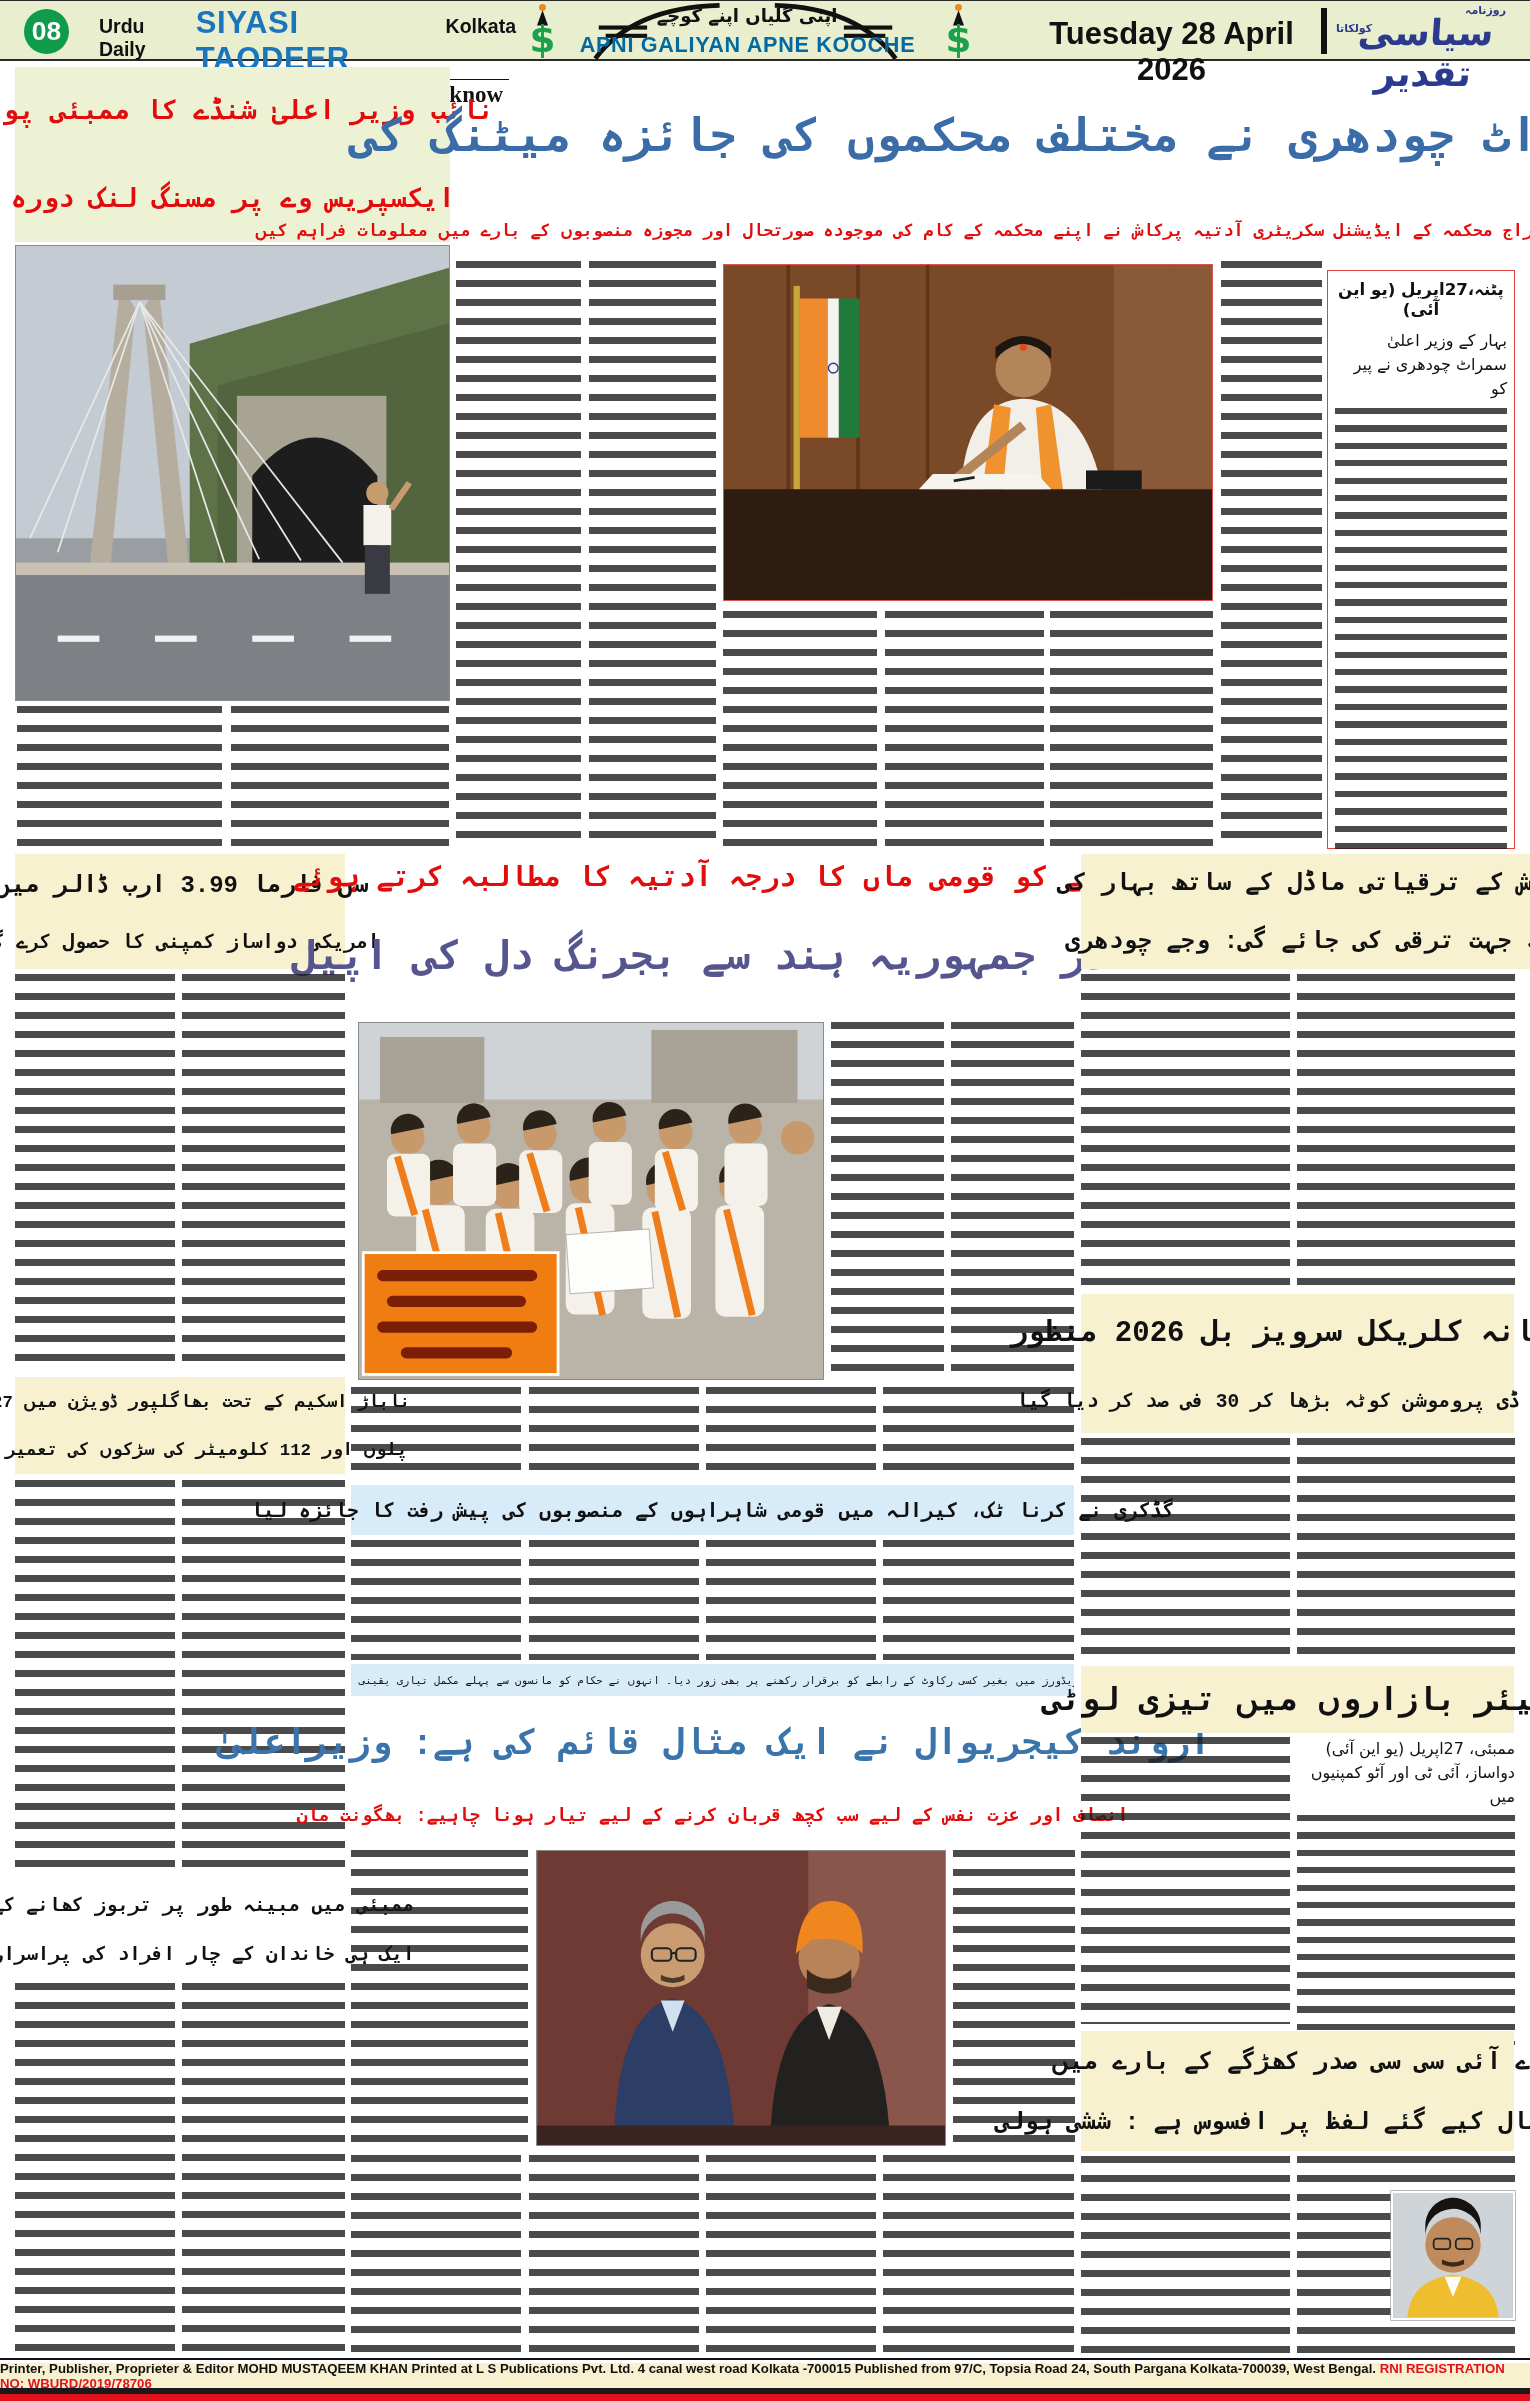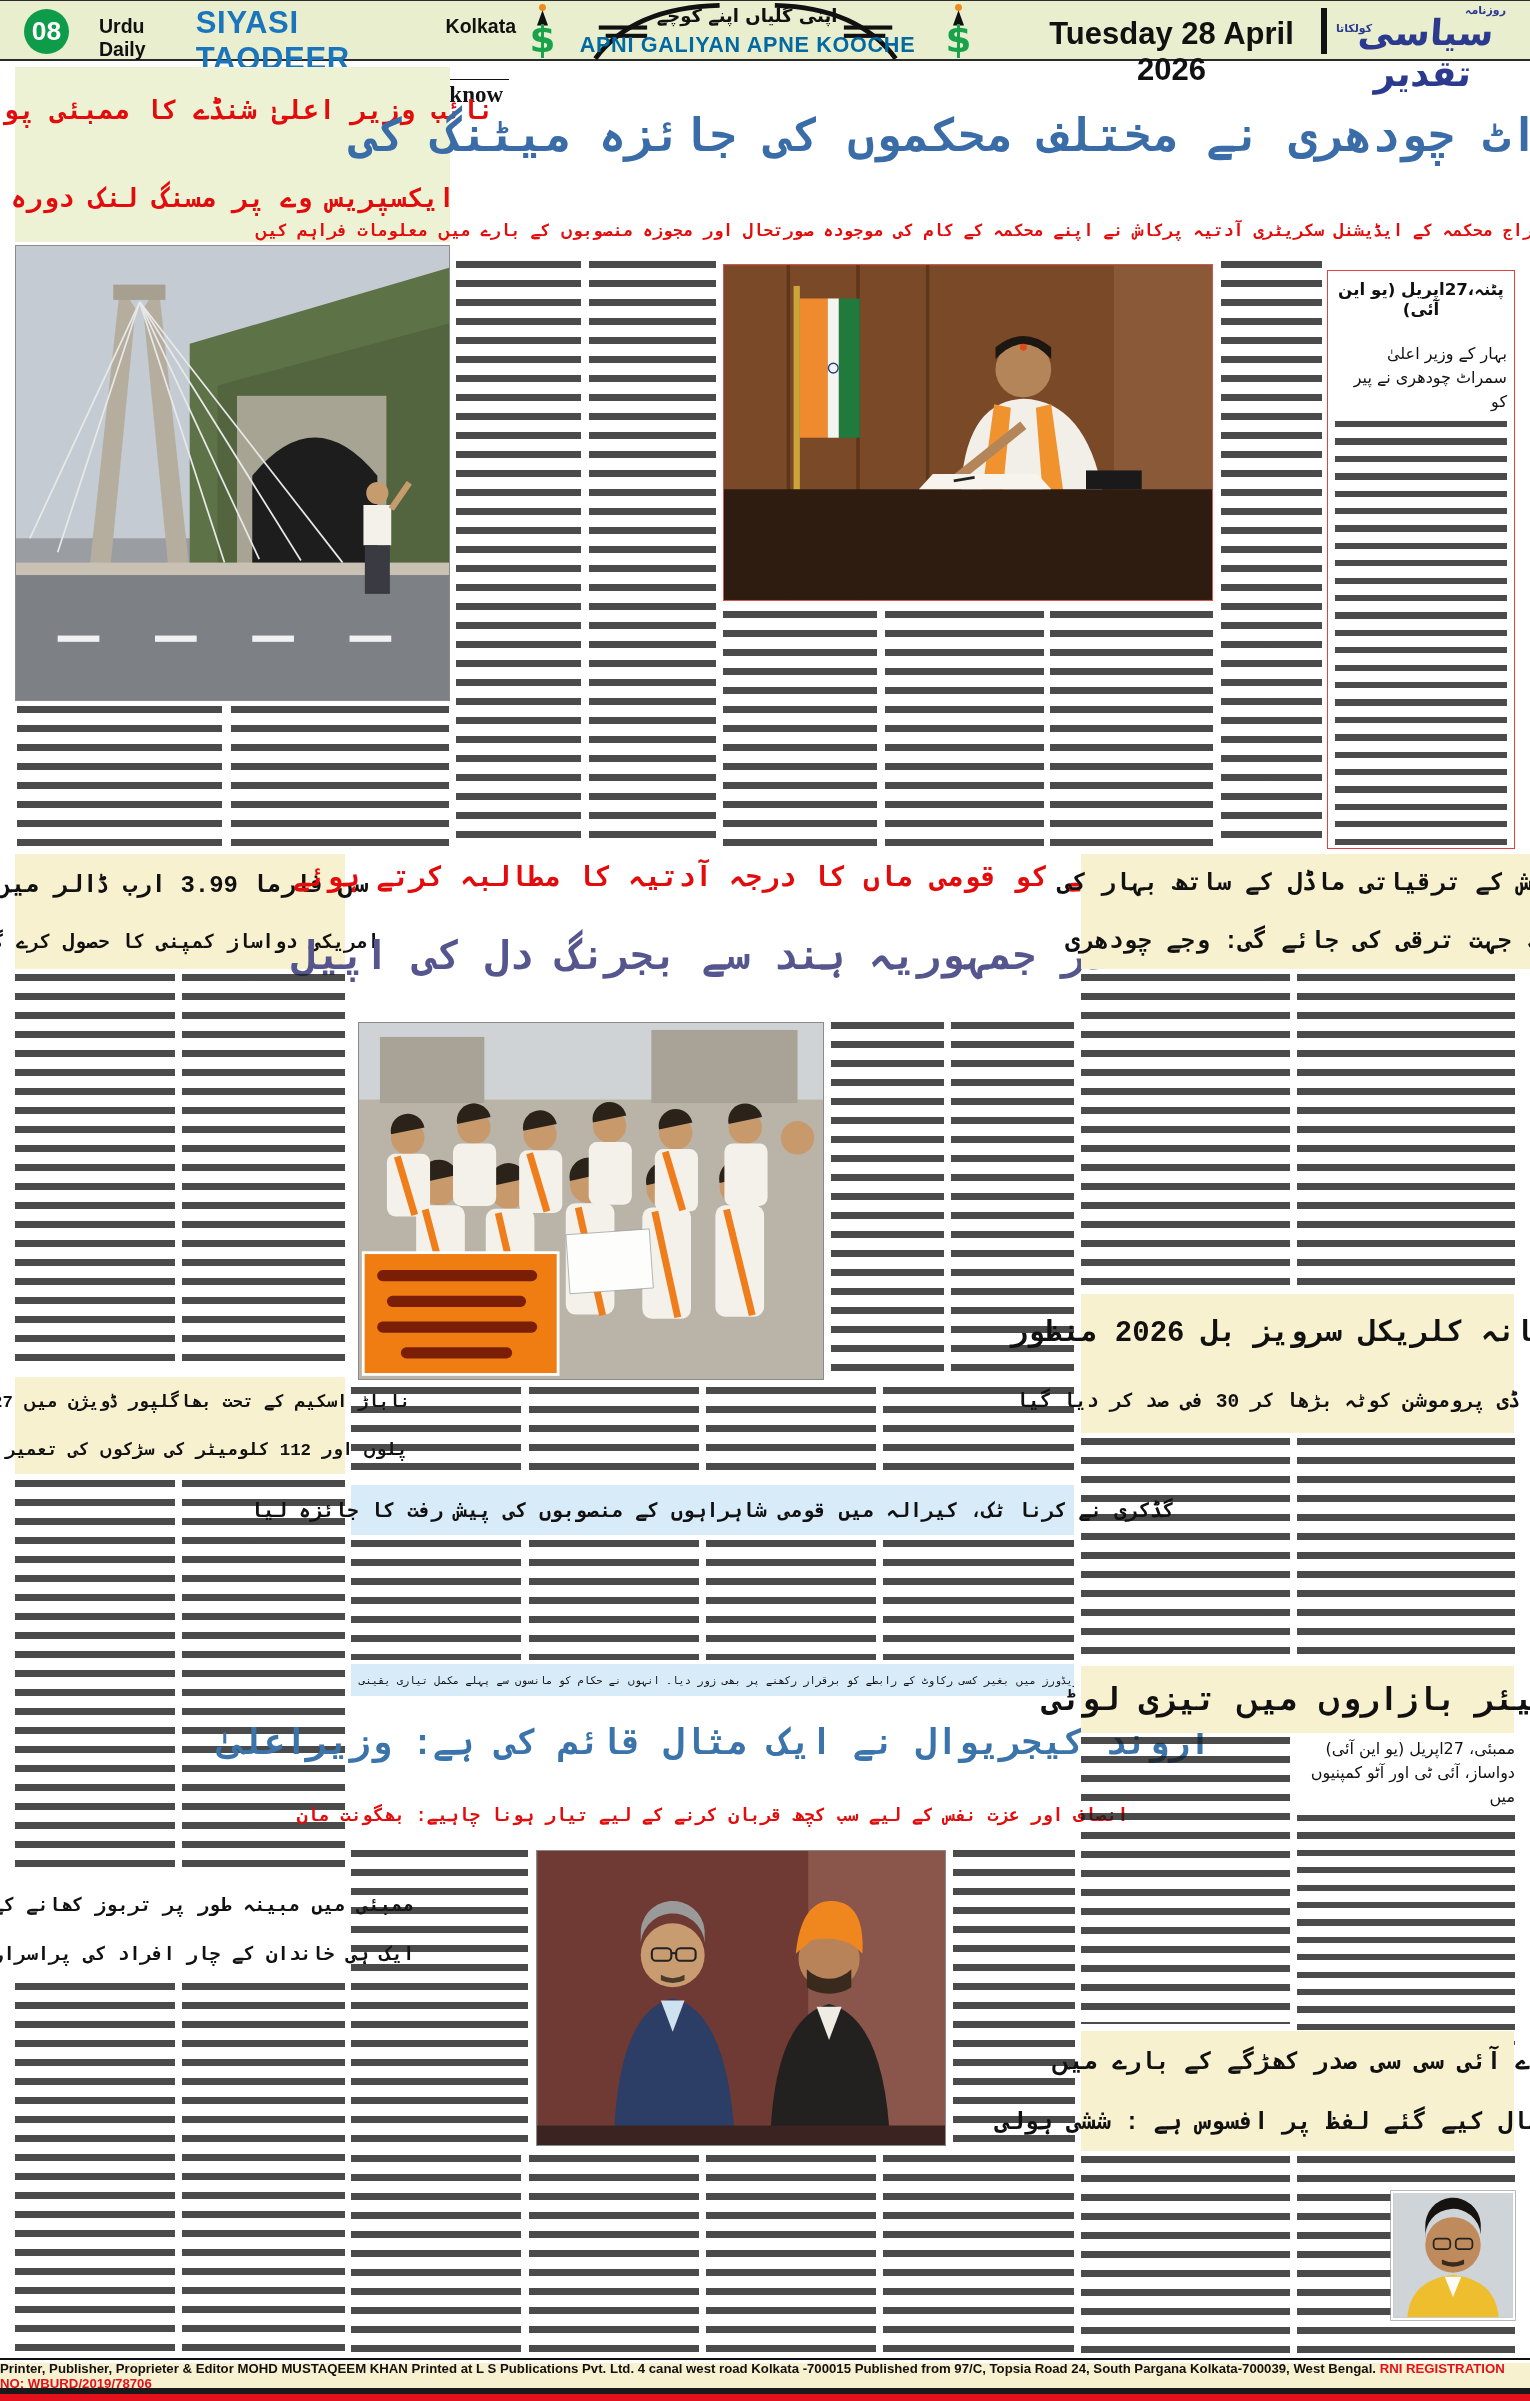--- a/index.html
+++ b/index.html
@@ -176,21 +176,21 @@
       <line x1="330" y1="310" x2="360" y2="305" stroke="#222" stroke-width="4"></line>
       <rect x="520" y="295" width="80" height="27" fill="#1a1a1a"></rect>
     </svg>
   </div>
   <div class="ft" style="left:723px;top:611px;width:154px;height:238px"></div>
   <div class="ft" style="left:885px;top:611px;width:159px;height:238px"></div>
   <div class="ft" style="left:1050px;top:611px;width:163px;height:238px"></div>
 
   <div class="abs" style="left:1327px;top:270px;width:188px;height:579px;border:1.4px solid #e04040;padding:8.3px 7px">
     <div class="dateline">پٹنہ،27اپریل (یو این آئی)</div>
-    <div class="lede" style="margin-top:23px">بہار کے وزیر اعلیٰ سمراٹ چودھری نے پیر کو</div>
+    <div class="lede" style="margin-top:10px">بہار کے وزیر اعلیٰ سمراٹ چودھری نے پیر کو</div>
     <div class="ftr" style="width:100%;height:480px;margin-top:7px"></div>
   </div>
 
   <div class="abs cream flexcol" style="left:15.3px;top:854px;width:330px;height:115px">
     <div class="hl h-black" style="font-size:24px">سن فارما 3.99 ارب ڈالر میں</div>
     <div class="hl h-black" style="font-size:19.5px">امریکی دواساز کمپنی کا حصول کرے گی</div>
   </div>
 
   <div class="abs flexc" style="left:351px;top:857px;width:723px;height:40px">
     <div class="hl h-red" style="font-size:28px">گائے کو قومی ماں کا درجہ آدتیہ کا مطالبہ کرتے ہوئے</div>

